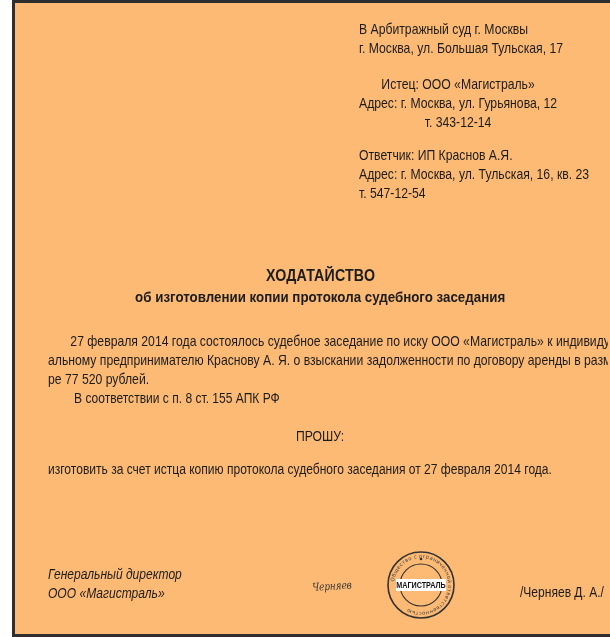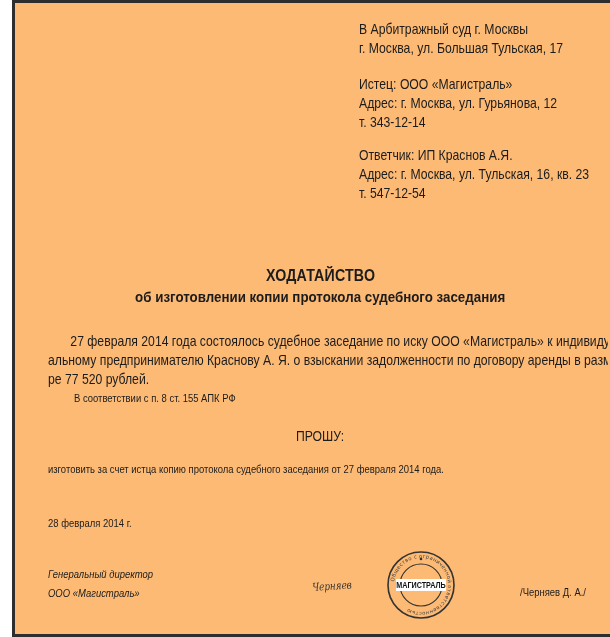--- a/index.html
+++ b/index.html
@@ -28,21 +28,21 @@
       display: block;
     }
     .addr-block {
       position: absolute;
       left: 344px;
       font-size: 14.2px;
       line-height: 19px;
     }
     .addr-block .line { display: block; white-space: nowrap; }
     #addr-court { top: 17px; }
-    #addr-plaintiff { top: 72px; }
+    #addr-plaintiff { top: 72px; text-align: center; }
     #addr-defendant { top: 143px; }
     #addr-case { top: 213px; }
 
     .title {
       position: absolute;
       left: 0; width: 610px;
       text-align: center;
       font-weight: bold;
     }
     .title-main {
@@ -55,21 +55,21 @@
       font-size: 15.5px;
     }
     .title span {
       display: inline-block;
       transform: scaleX(0.86);
       white-space: nowrap;
     }
 
     .body-line {
       position: absolute;
-      font-size: 11px;
+      font-size: 14px;
       line-height: 19px;
       white-space: nowrap;
     }
     .justify-wrap {
       position: absolute;
       left: 33px;
       width: 651px;
       transform: scaleX(0.86);
       transform-origin: left top;
       font-size: 14.2px;
@@ -154,23 +154,20 @@
   </div>
 
   <div class="request-head">
     <span>ПРОШУ:</span>
   </div>
 
   <div class="body-line" style="left:33px; top:457px;">
     <span class="cond">изготовить за счет истца копию протокола судебного заседания от 27 февраля 2014 года.</span>
   </div>
 
-  <div class="body-line" style="left:33px; top:511px;">
-    <span class="cond">28 февраля 2014 г.</span>
-  </div>
 
   <div class="body-line" style="left:33px; top:562px;font-style:italic;">
     <span class="cond">Генеральный директор</span>
     <span class="cond">ООО «Магистраль»</span>
   </div>
 
   <div class="signature-script">Черняев</div>
 
   <svg class="stamp" viewBox="0 0 70 70">
     <defs>

